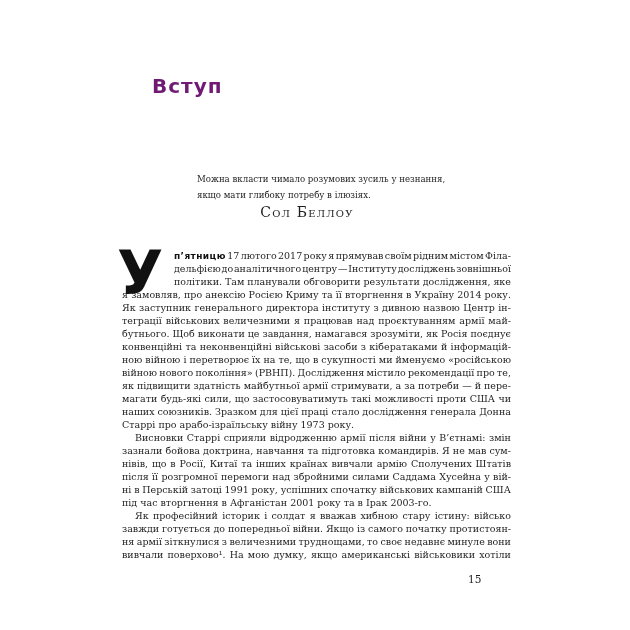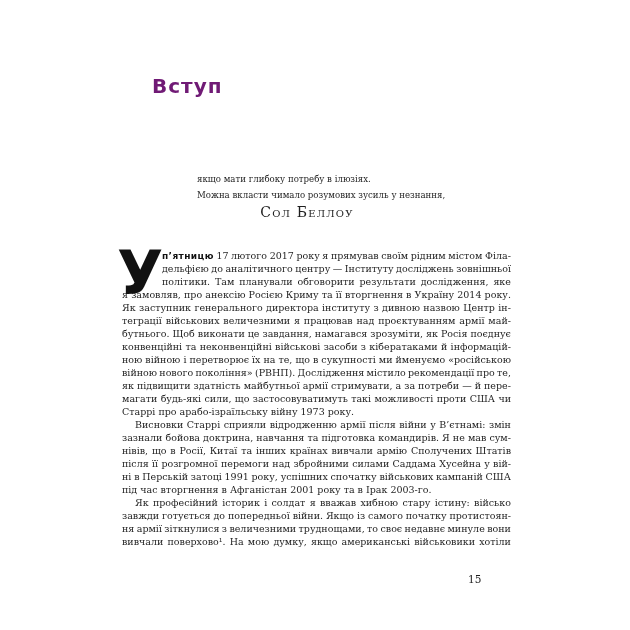--- a/index.html
+++ b/index.html
@@ -33,61 +33,62 @@
     position:absolute;left:122px;top:249px;width:389px;color:#1e1e1e;
   }
   .dropcap{
     position:absolute;left:-5px;top:-6px;
     font:700 60px/1 "DejaVu Sans", sans-serif;color:#111;
   }
   .bline{
     display:flex;justify-content:space-between;align-items:baseline;
     height:13px;font:9.5px/13px "DejaVu Serif", serif;white-space:pre;
   }
-  .bline.dc{margin-left:40px;}
+  .bline.dc{margin-left:52px;}
   .bline.ind{padding-left:13px;}
   .bline.nj{display:block;}
   .lead{
     font:700 9px/13px "DejaVu Sans", sans-serif;letter-spacing:.4px;color:#111;
   }
 
   
   .pagenum{
     position:absolute;left:468px;top:574px;
     font:10.5px/1 "DejaVu Serif", serif;color:#1e1e1e;
   }
 </style>
 </head>
 <body>
 
 <div class="page">
 
   <h1 class="title">Вступ</h1>
 
   <div class="epigraph">
+    <div class="ep-line">Можна вкласти чимало розумових зусиль у незнання,</div>
     <div class="ep-line">якщо мати глибоку потребу в ілюзіях.</div>
-    <div class="ep-line">Можна вкласти чимало розумових зусиль у незнання,</div>
     <div class="ep-author">Сол Беллоу</div>
   </div>
 
   <div class="bodyblock">
     <div class="dropcap">У</div>
     <div id="lines">
         <div class="bline dc"><span class="lead">п’ятницю</span><span>17</span><span>лютого</span><span>2017</span><span>року</span><span>я</span><span>прямував</span><span>своїм</span><span>рідним</span><span>містом</span><span>Філа-</span></div>
         <div class="bline dc"><span>дельфією</span><span>до</span><span>аналітичного</span><span>центру</span><span>—</span><span>Інституту</span><span>досліджень</span><span>зовнішньої</span></div>
         <div class="bline dc"><span>політики.</span><span>Там</span><span>планували</span><span>обговорити</span><span>результати</span><span>дослідження,</span><span>яке</span></div>
         <div class="bline"><span>я</span><span>замовляв,</span><span>про</span><span>анексію</span><span>Росією</span><span>Криму</span><span>та</span><span>її</span><span>вторгнення</span><span>в</span><span>Україну</span><span>2014</span><span>року.</span></div>
         <div class="bline"><span>Як</span><span>заступник</span><span>генерального</span><span>директора</span><span>інституту</span><span>з</span><span>дивною</span><span>назвою</span><span>Центр</span><span>ін-</span></div>
         <div class="bline"><span>теграції</span><span>військових</span><span>величезними</span><span>я</span><span>працював</span><span>над</span><span>проєктуванням</span><span>армії</span><span>май-</span></div>
         <div class="bline"><span>бутнього.</span><span>Щоб</span><span>виконати</span><span>це</span><span>завдання,</span><span>намагався</span><span>зрозуміти,</span><span>як</span><span>Росія</span><span>поєднує</span></div>
         <div class="bline"><span>конвенційні</span><span>та</span><span>неконвенційні</span><span>військові</span><span>засоби</span><span>з</span><span>кібератаками</span><span>й</span><span>інформацій-</span></div>
         <div class="bline"><span>ною</span><span>війною</span><span>і</span><span>перетворює</span><span>їх</span><span>на</span><span>те,</span><span>що</span><span>в</span><span>сукупності</span><span>ми</span><span>йменуємо</span><span>«російською</span></div>
         <div class="bline"><span>війною</span><span>нового</span><span>покоління»</span><span>(РВНП).</span><span>Дослідження</span><span>містило</span><span>рекомендації</span><span>про</span><span>те,</span></div>
         <div class="bline"><span>як</span><span>підвищити</span><span>здатність</span><span>майбутньої</span><span>армії</span><span>стримувати,</span><span>а</span><span>за</span><span>потреби</span><span>—</span><span>й</span><span>пере-</span></div>
         <div class="bline"><span>магати</span><span>будь-які</span><span>сили,</span><span>що</span><span>застосовуватимуть</span><span>такі</span><span>можливості</span><span>проти</span><span>США</span><span>чи</span></div>
+        <div class="bline"><span>наших</span><span>союзників.</span><span>Зразком</span><span>для</span><span>цієї</span><span>праці</span><span>стало</span><span>дослідження</span><span>генерала</span><span>Донна</span></div>
         <div class="bline nj"><span>Старрі про арабо-ізраїльську війну 1973 року.</span></div>
         <div class="bline ind"><span>Висновки</span><span>Старрі</span><span>сприяли</span><span>відродженню</span><span>армії</span><span>після</span><span>війни</span><span>у</span><span>В’єтнамі:</span><span>змін</span></div>
         <div class="bline"><span>зазнали</span><span>бойова</span><span>доктрина,</span><span>навчання</span><span>та</span><span>підготовка</span><span>командирів.</span><span>Я</span><span>не</span><span>мав</span><span>сум-</span></div>
         <div class="bline"><span>нівів,</span><span>що</span><span>в</span><span>Росії,</span><span>Китаї</span><span>та</span><span>інших</span><span>країнах</span><span>вивчали</span><span>армію</span><span>Сполучених</span><span>Штатів</span></div>
         <div class="bline"><span>після</span><span>її</span><span>розгромної</span><span>перемоги</span><span>над</span><span>збройними</span><span>силами</span><span>Саддама</span><span>Хусейна</span><span>у</span><span>вій-</span></div>
         <div class="bline"><span>ні</span><span>в</span><span>Перській</span><span>затоці</span><span>1991</span><span>року,</span><span>успішних</span><span>спочатку</span><span>військових</span><span>кампаній</span><span>США</span></div>
         <div class="bline nj"><span>під час вторгнення в Афганістан 2001 року та в Ірак 2003-го.</span></div>
         <div class="bline ind"><span>Як</span><span>професійний</span><span>історик</span><span>і</span><span>солдат</span><span>я</span><span>вважав</span><span>хибною</span><span>стару</span><span>істину:</span><span>військо</span></div>
         <div class="bline"><span>завжди</span><span>готується</span><span>до</span><span>попередньої</span><span>війни.</span><span>Якщо</span><span>із</span><span>самого</span><span>початку</span><span>протистоян-</span></div>
         <div class="bline"><span>ня</span><span>армії</span><span>зіткнулися</span><span>з</span><span>величезними</span><span>труднощами,</span><span>то</span><span>своє</span><span>недавнє</span><span>минуле</span><span>вони</span></div>

